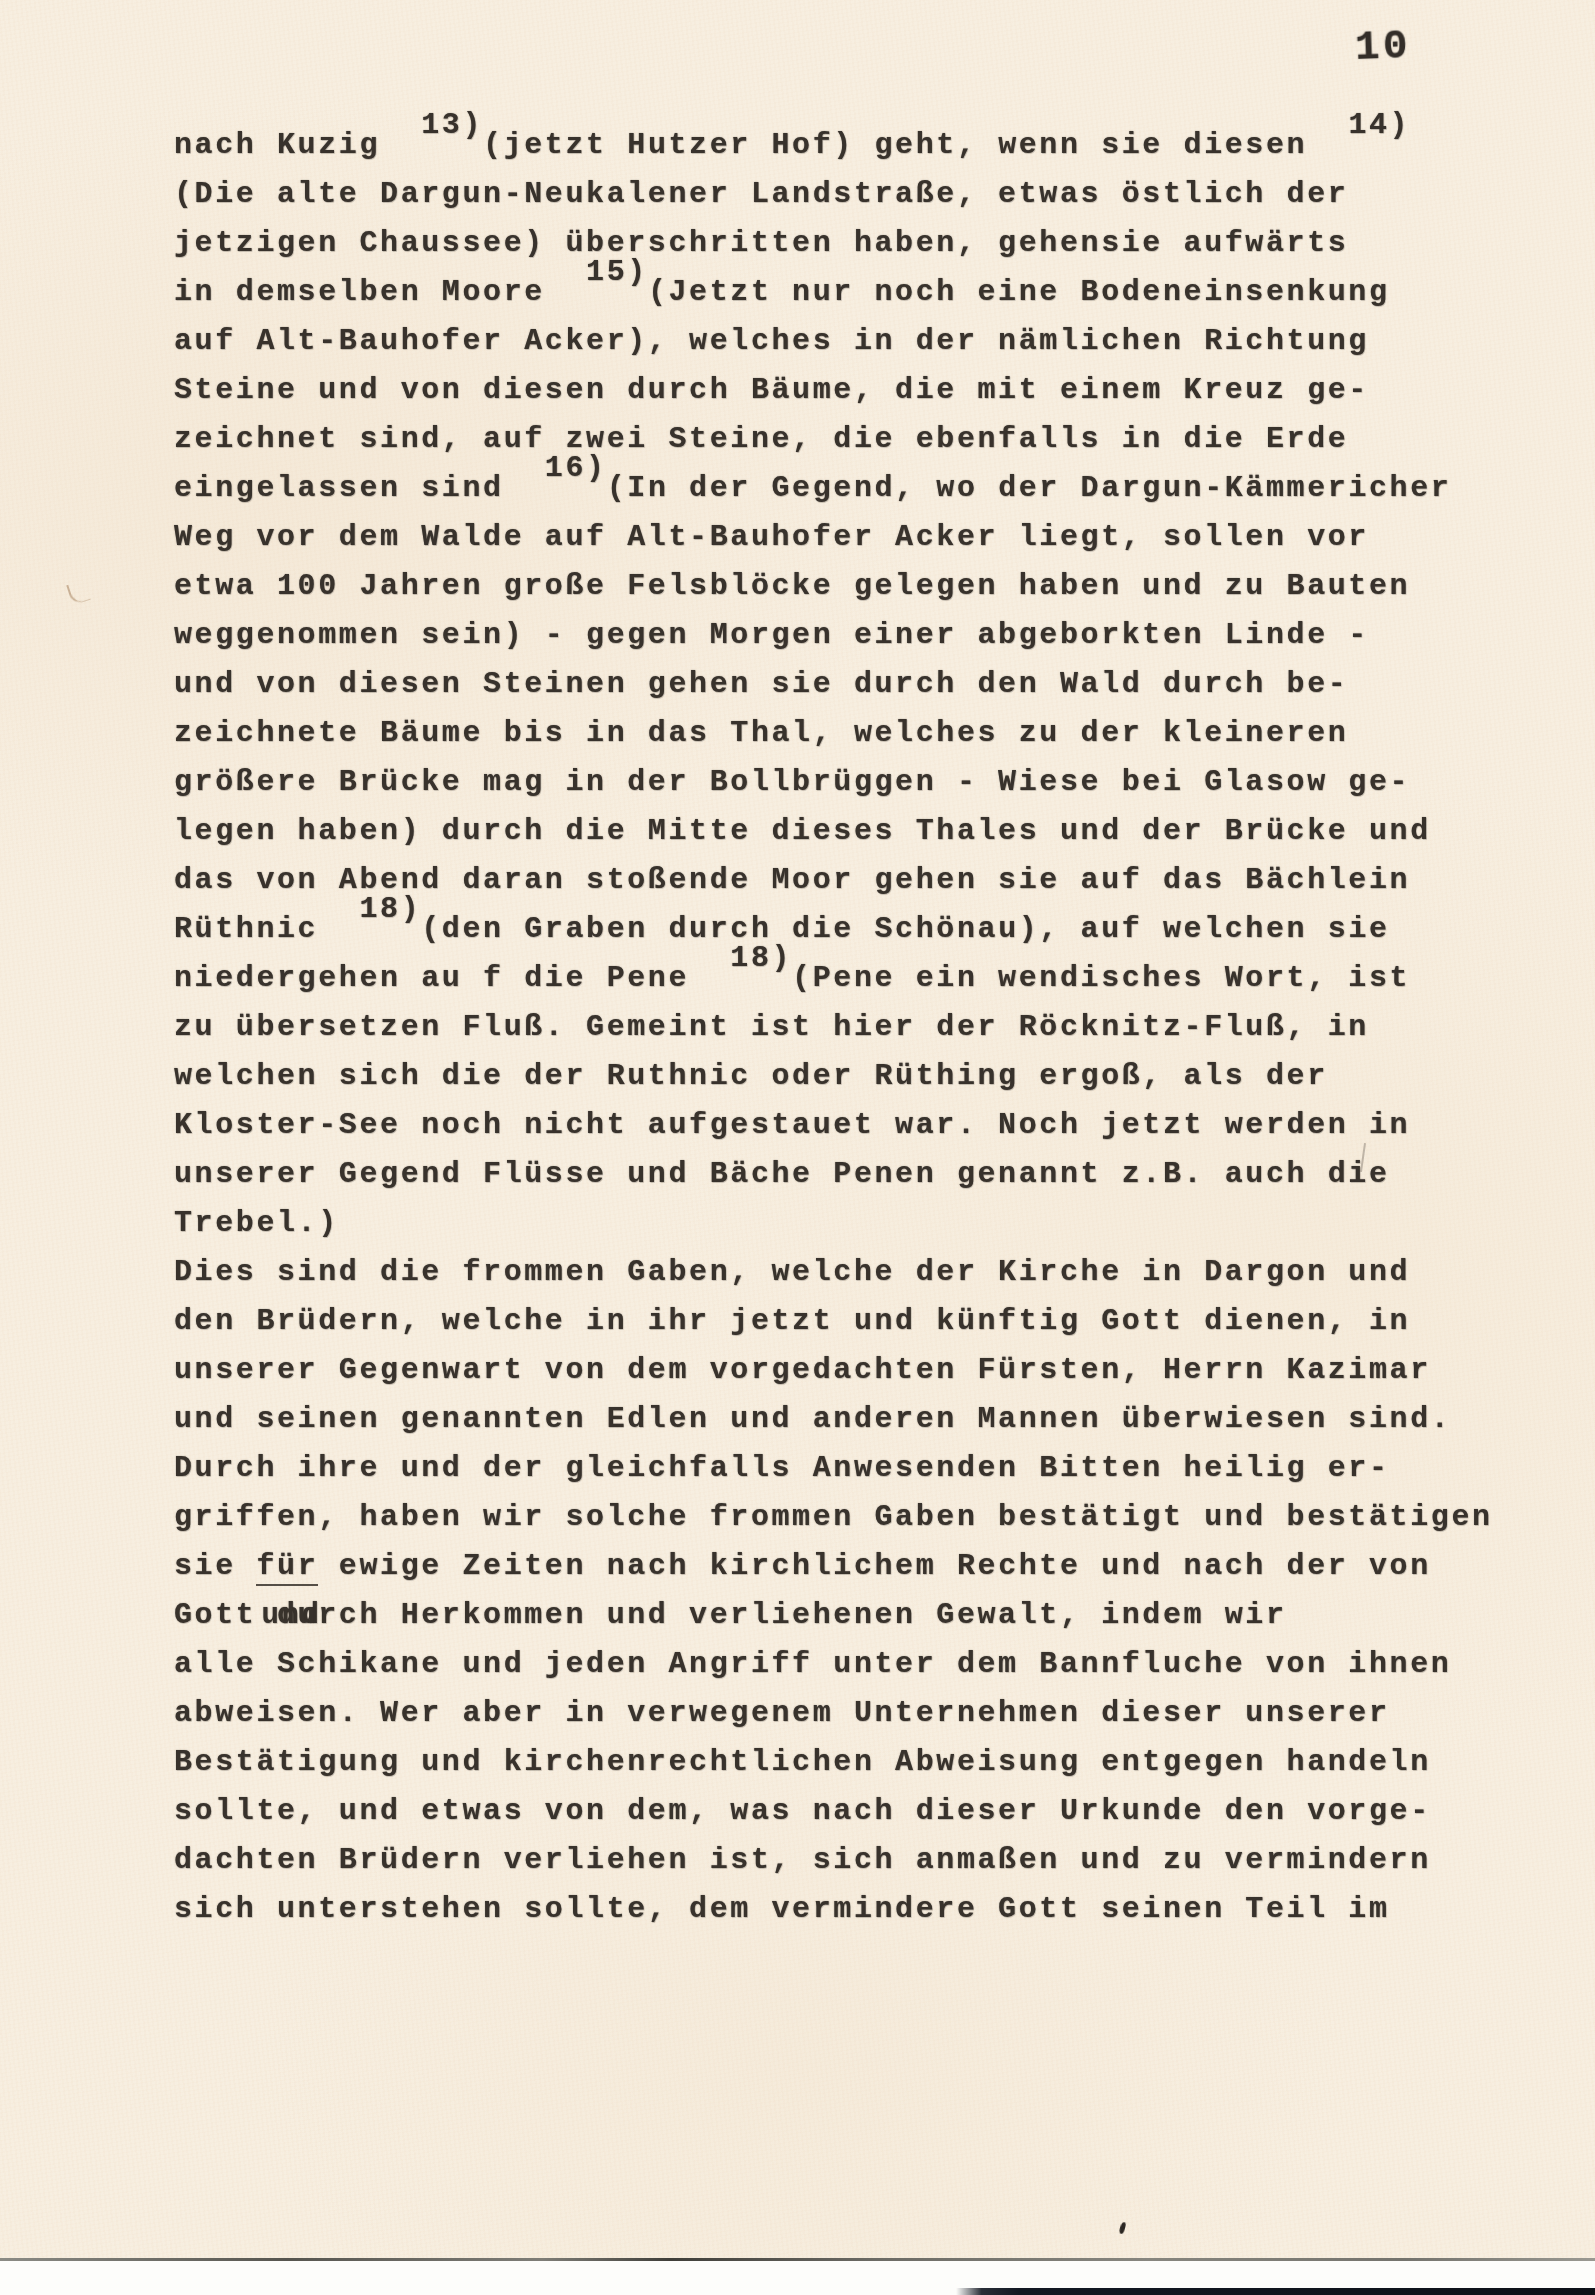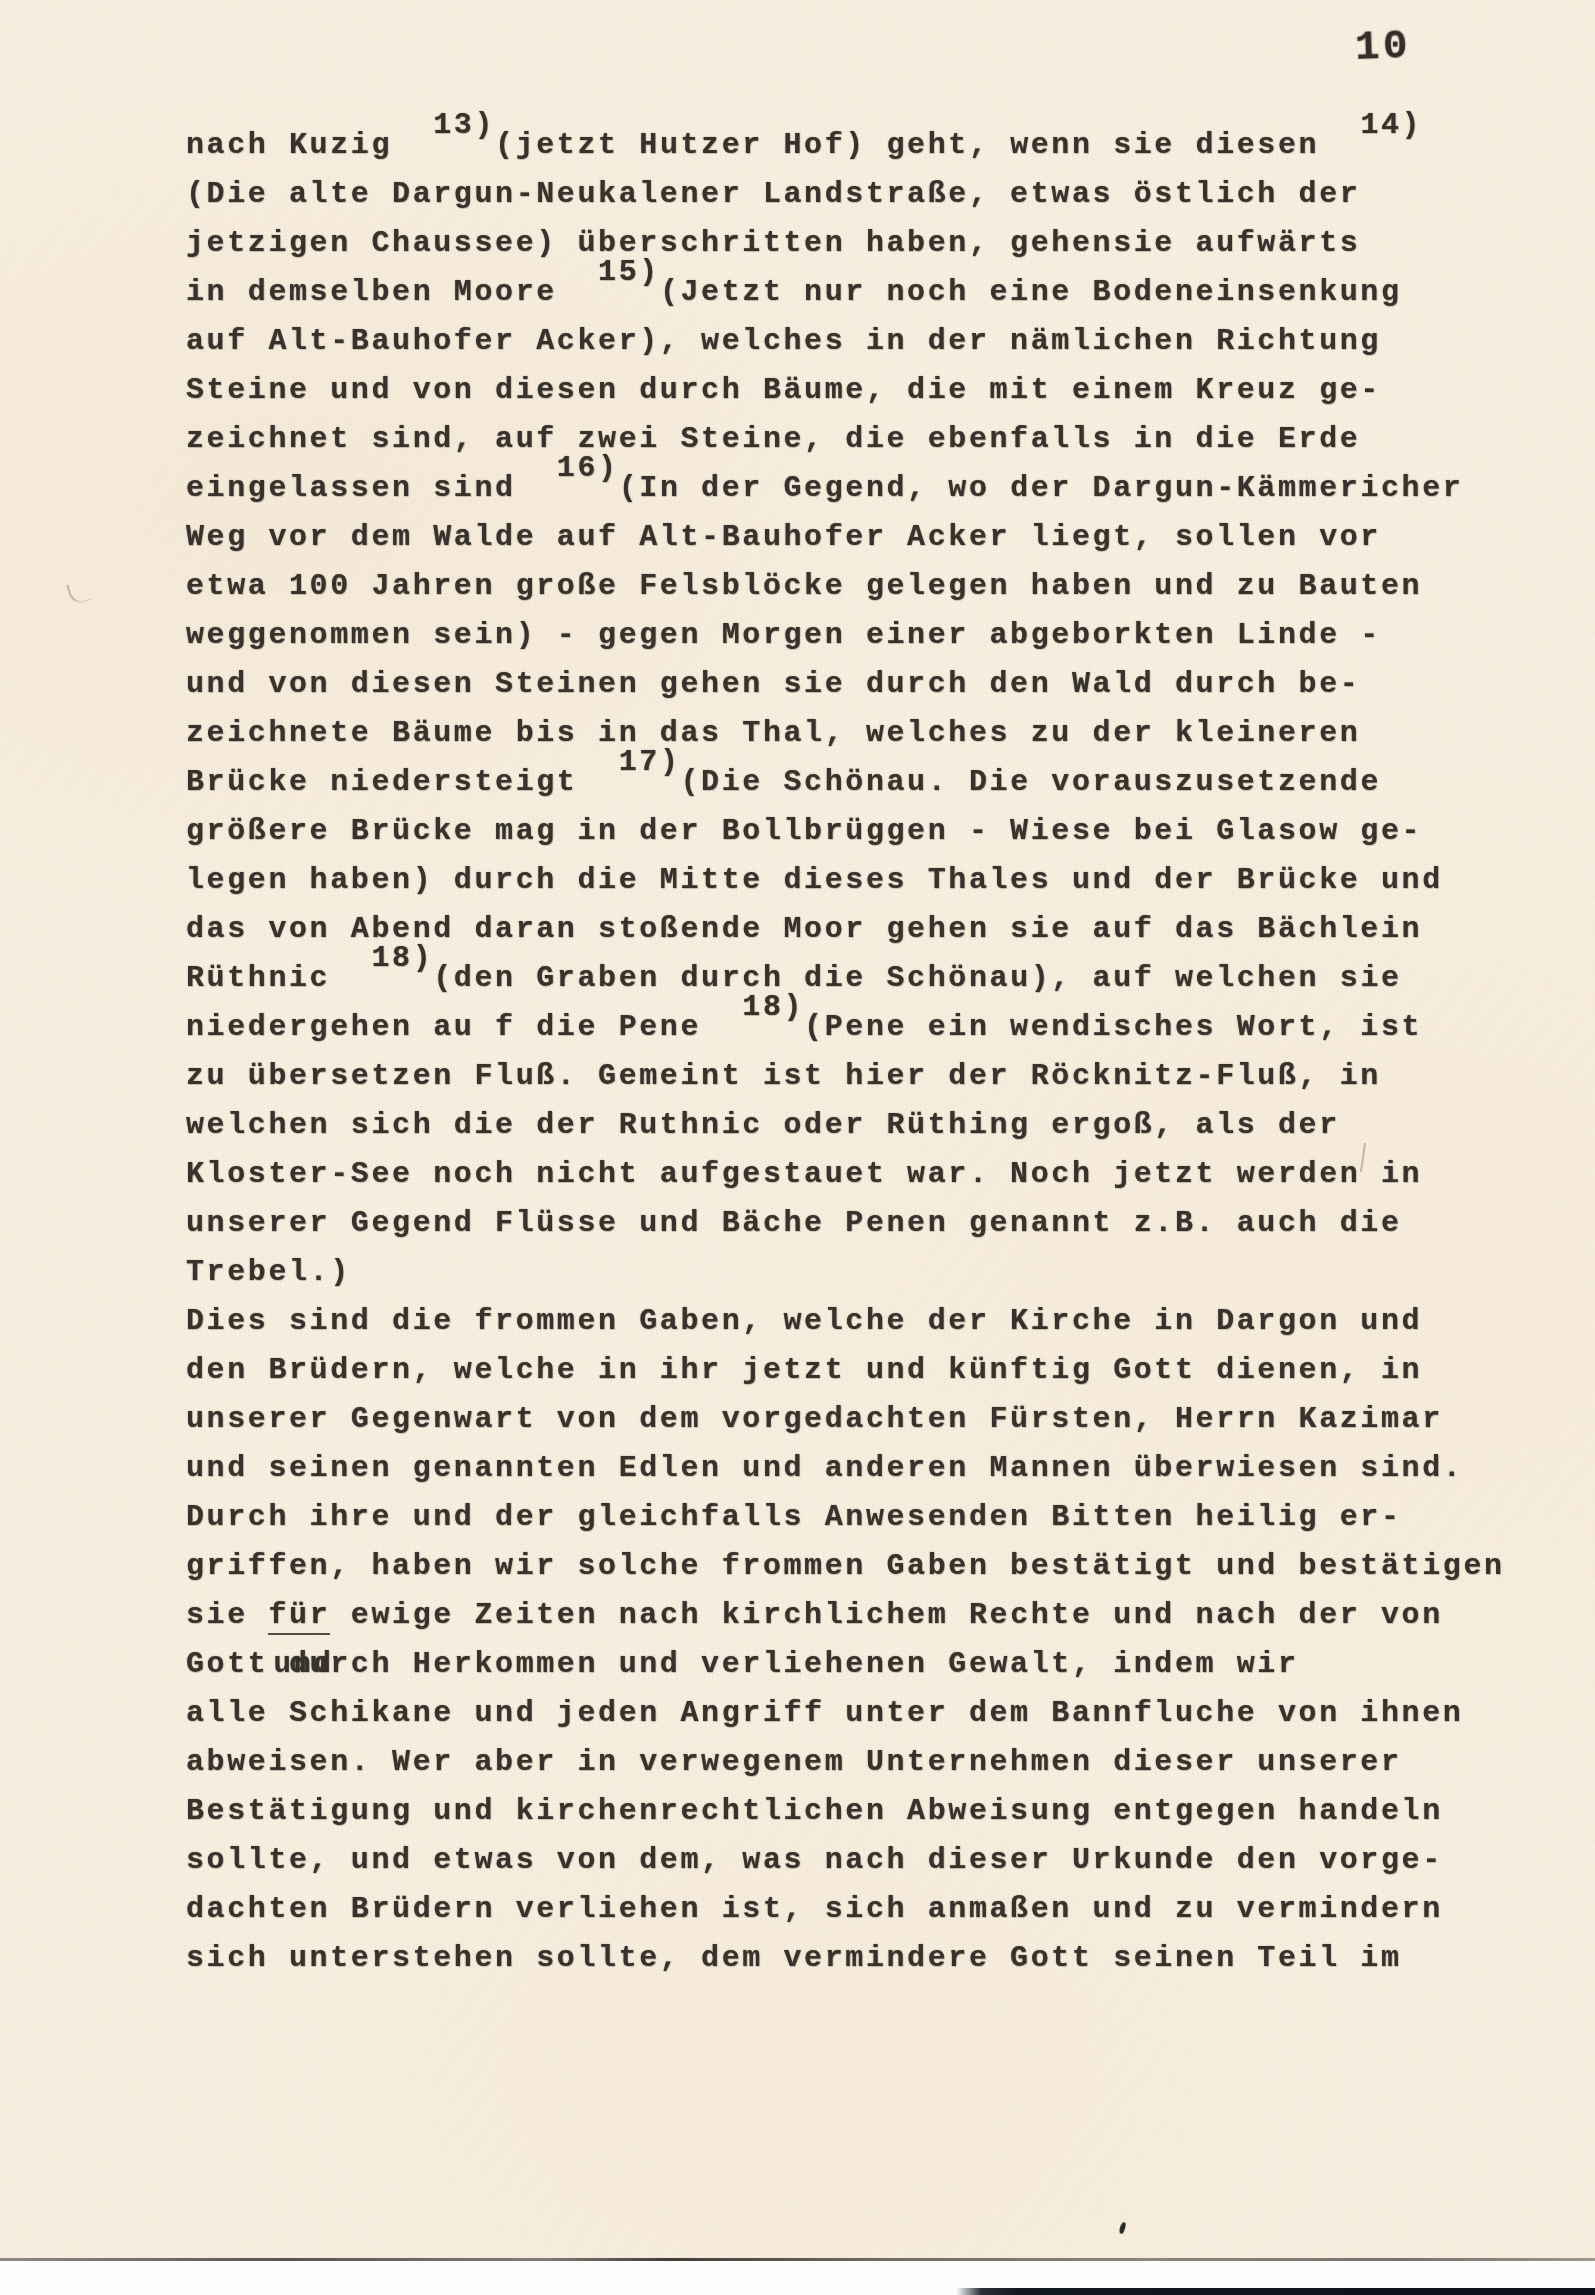--- a/index.html
+++ b/index.html
@@ -13,21 +13,21 @@
       radial-gradient(ellipse 1048px 721px at 85% 55%, rgba(240,224,200,0.22), rgba(240,224,200,0) 70%),
       radial-gradient(ellipse 786px 524px at 50% 90%, rgba(236,218,192,0.18), rgba(236,218,192,0) 70%),
       repeating-linear-gradient(83deg, rgba(224,200,168,0.045) 0 2px, rgba(255,252,246,0.05) 2px 4.6px),
       repeating-linear-gradient(171deg, rgba(224,202,172,0.04) 0 1.3px, rgba(255,253,247,0.04) 1.3px 3.9px),
       #f7edde;
     font-family: "Liberation Mono", "DejaVu Sans Mono", monospace;
   }
   
   #text-block {
     position: absolute;
-    left: 186px;
+    left: 174px;
     top: 121px;
     width: 1389px;
   }
   .line {
     height: 49px;
     line-height: 49px;
     font-size: 30px;
     font-weight: bold;
     letter-spacing: 2.6px;
     white-space: pre;
@@ -116,21 +116,20 @@
       <div class="line"><span>in demselben Moore  </span><span class="sup">15)</span><span>(Jetzt nur noch eine Bodeneinsenkung</span></div>
       <div class="line"><span>auf Alt-Bauhofer Acker), welches in der nämlichen Richtung</span></div>
       <div class="line"><span>Steine und von diesen durch Bäume, die mit einem Kreuz ge-</span></div>
       <div class="line"><span>zeichnet sind, auf zwei Steine, die ebenfalls in die Erde</span></div>
       <div class="line"><span>eingelassen sind  </span><span class="sup">16)</span><span>(In der Gegend, wo der Dargun-Kämmericher</span></div>
       <div class="line"><span>Weg vor dem Walde auf Alt-Bauhofer Acker liegt, sollen vor</span></div>
       <div class="line"><span>etwa 100 Jahren große Felsblöcke gelegen haben und zu Bauten</span></div>
       <div class="line"><span>weggenommen sein) - gegen Morgen einer abgeborkten Linde -</span></div>
       <div class="line"><span>und von diesen Steinen gehen sie durch den Wald durch be-</span></div>
       <div class="line"><span>zeichnete Bäume bis in das Thal, welches zu der kleineren</span></div>
-      <div class="line"><span>Brücke niedersteigt  </span><span class="sup">17)</span><span>(Die Schönau. Die vorauszusetzende</span></div>
       <div class="line"><span>größere Brücke mag in der Bollbrüggen - Wiese bei Glasow ge-</span></div>
       <div class="line"><span>legen haben) durch die Mitte dieses Thales und der Brücke und</span></div>
       <div class="line"><span>das von Abend daran stoßende Moor gehen sie auf das Bächlein</span></div>
       <div class="line"><span>Rüthnic  </span><span class="sup">18)</span><span>(den Graben durch die Schönau), auf welchen sie</span></div>
       <div class="line"><span>niedergehen au f die Pene  </span><span class="sup">18)</span><span>(Pene ein wendisches Wort, ist</span></div>
       <div class="line"><span>zu übersetzen Fluß. Gemeint ist hier der Röcknitz-Fluß, in</span></div>
       <div class="line"><span>welchen sich die der Ruthnic oder Rüthing ergoß, als der</span></div>
       <div class="line"><span>Kloster-See noch nicht aufgestauet war. Noch jetzt werden in</span></div>
       <div class="line"><span>unserer Gegend Flüsse und Bäche Penen genannt z.B. auch die</span></div>
       <div class="line"><span>Trebel.)</span></div>

